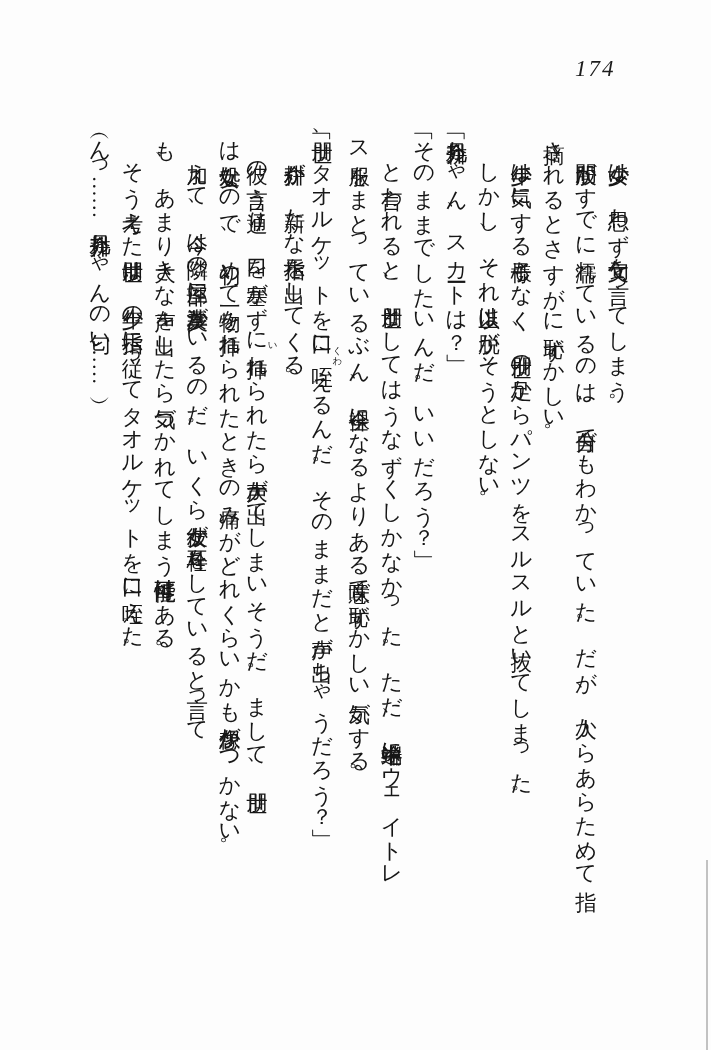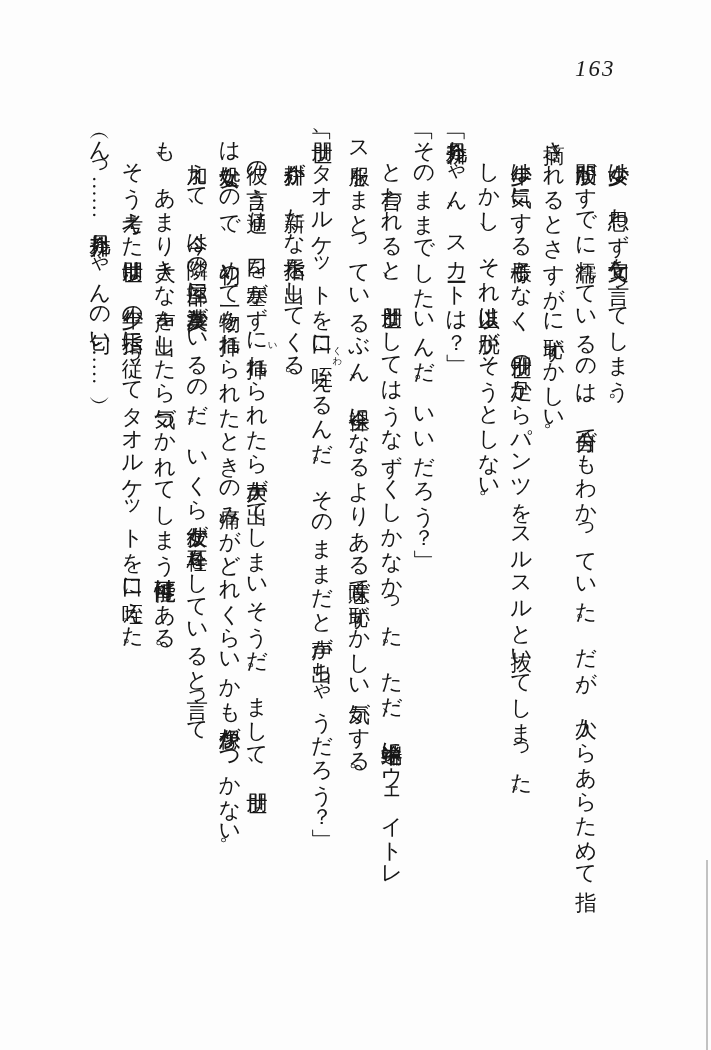--- a/index.html
+++ b/index.html
@@ -55,21 +55,21 @@
     width: 2px;
     height: 190px;
     background: #c2c2c2;
     filter: blur(0.6px);
   }
 </style>
 </head>
 <body>
 
 <div class="book-page">
-  <div class="page-number">163</div>
+  <div class="page-number">174</div>
   <div class="text-area" id="text-area">
       <div class="vline" style="left: 602px;">　少女は、思わず文句を言ってしまう。</div>
       <div class="vline" style="left: 569.6px;">　股間がすでに濡れているのは、自分でもわかっていた。だが、人からあらためて指</div>
       <div class="vline" style="left: 537.2px;">摘されるとさすがに恥ずかしい。</div>
       <div class="vline" style="left: 504.8px;">　少年は気にする様子もなく、朋世の足からパンツをスルスルと抜いてしまった。</div>
       <div class="vline" style="left: 472.4px;">　しかし、それ以上は脱がそうとしない。</div>
       <div class="vline" style="left: 440px;">「耕介兄ちゃん、スカートは？」</div>
       <div class="vline" style="left: 407.6px;">「そのままでしたいんだ。いいだろう？」</div>
       <div class="vline" style="left: 375.2px;">　と言われると、朋世としてはうなずくしかなかった。ただ、中途半端にウェイトレ</div>
       <div class="vline" style="left: 342.8px;">ス服をまとっているぶん、全裸になるよりある意味で恥ずかしい気がする。</div>

